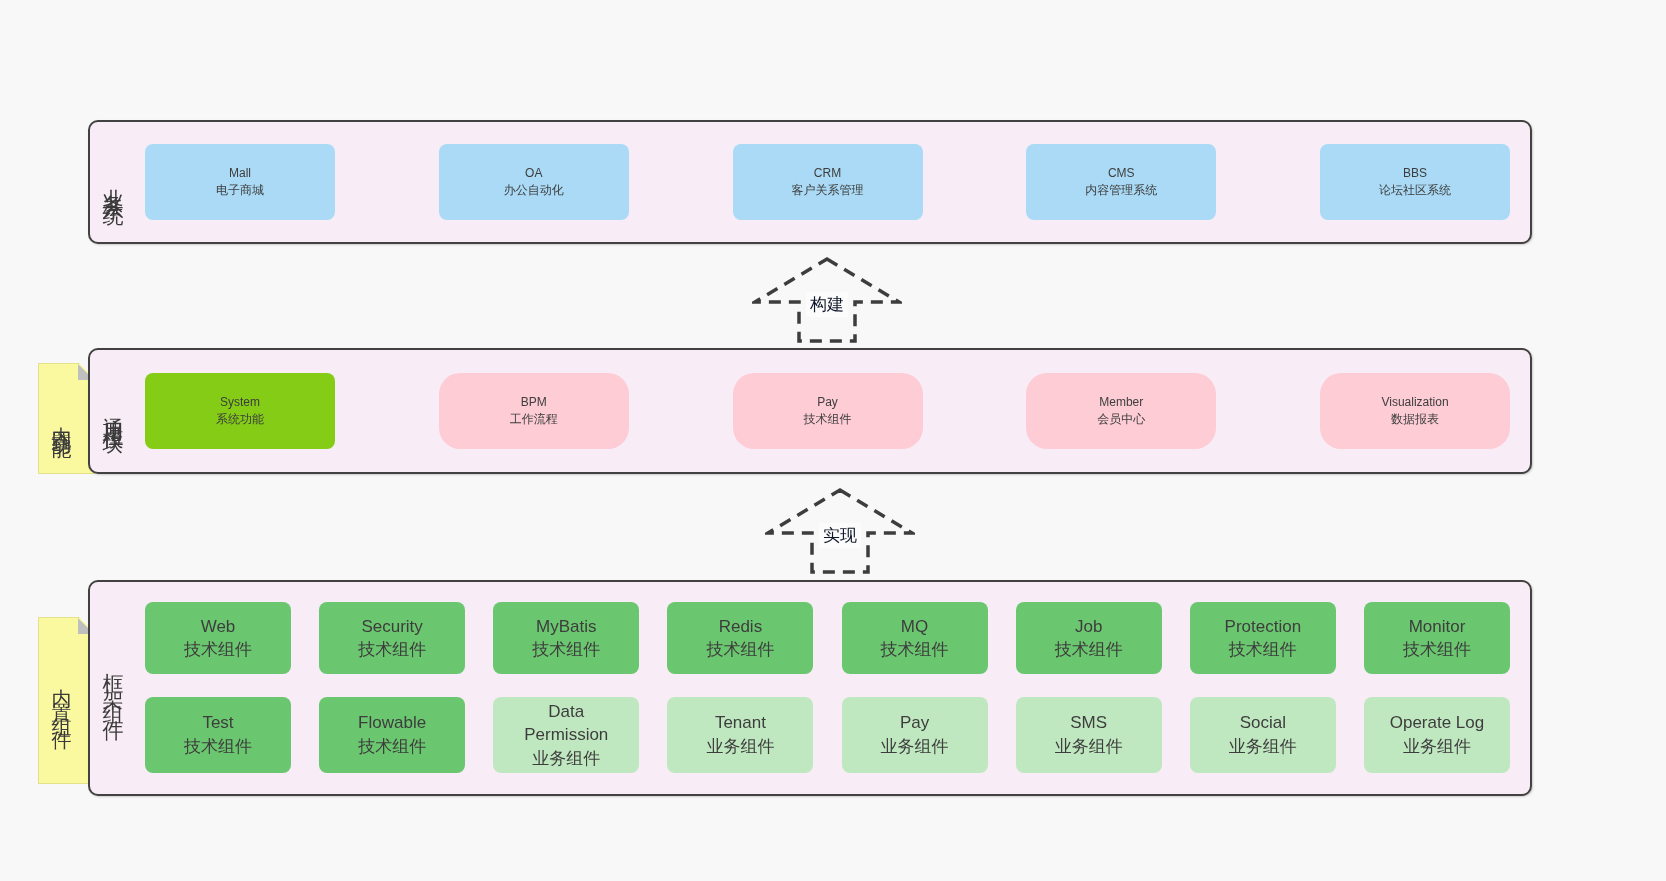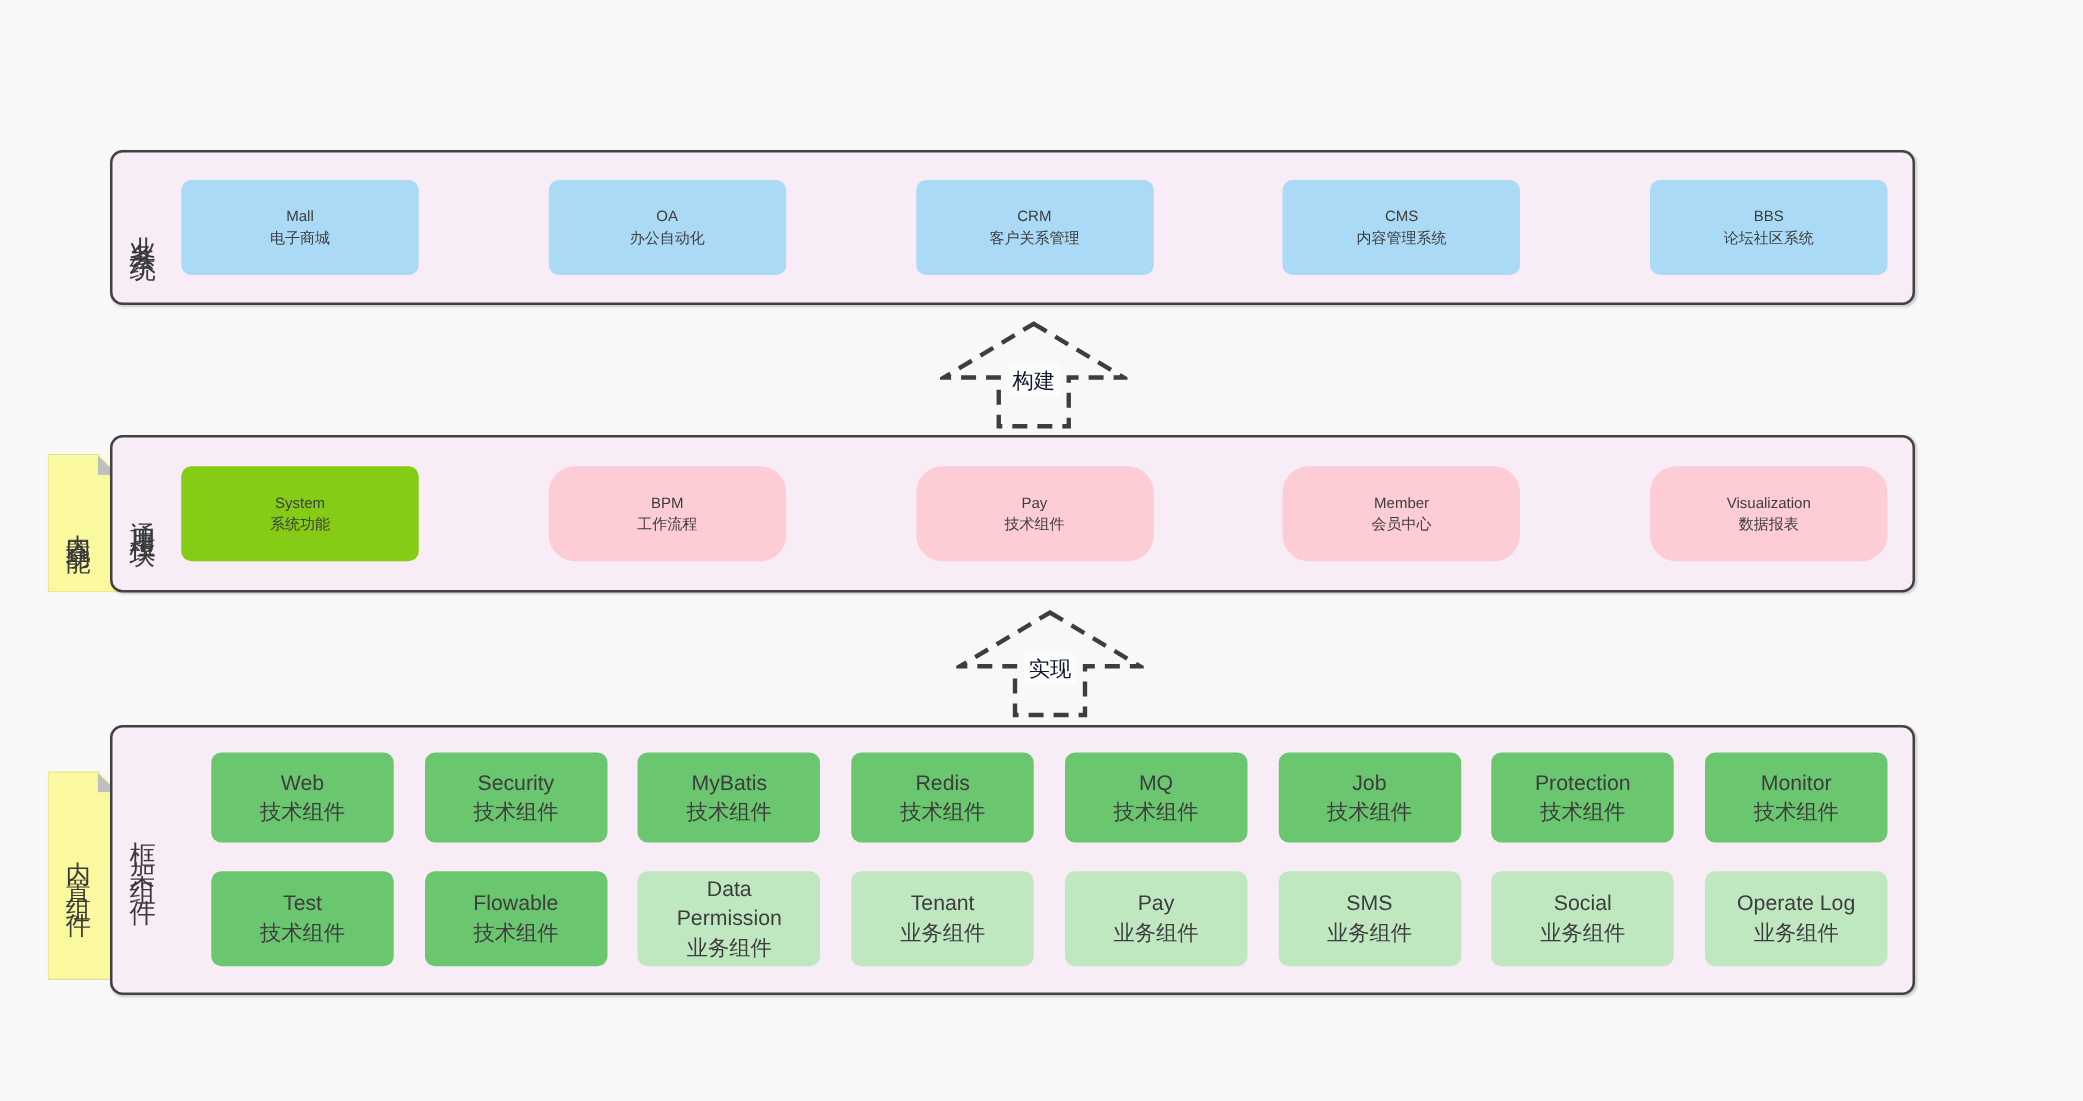--- a/index.html
+++ b/index.html
@@ -70,21 +70,21 @@
     display: flex;
     flex-direction: column;
     align-items: center;
     justify-content: center;
     text-align: center;
     border-radius: 8px;
     line-height: 1.38;
     box-sizing: border-box;
   }
   .box-lg { width: 190px; height: 76px; font-size: 12px; }
-  .box-sm { width: 146px; min-height: 72px; font-size: 17px; padding: 3px 12px; margin-left: 24px; }
+  .box-sm { width: 146px; min-height: 72px; font-size: 17px; padding: 3px 12px; }
 
   .blue  { background: #aadaf5; }
   .red   { background: #84cc16; }
   .pink  { background: #fdccd5; border-radius: 21px; }
   .green { background: #6bc76f; }
   .lgreen{ background: #c0e8c0; }
 
   
   .note {
     position: absolute;

